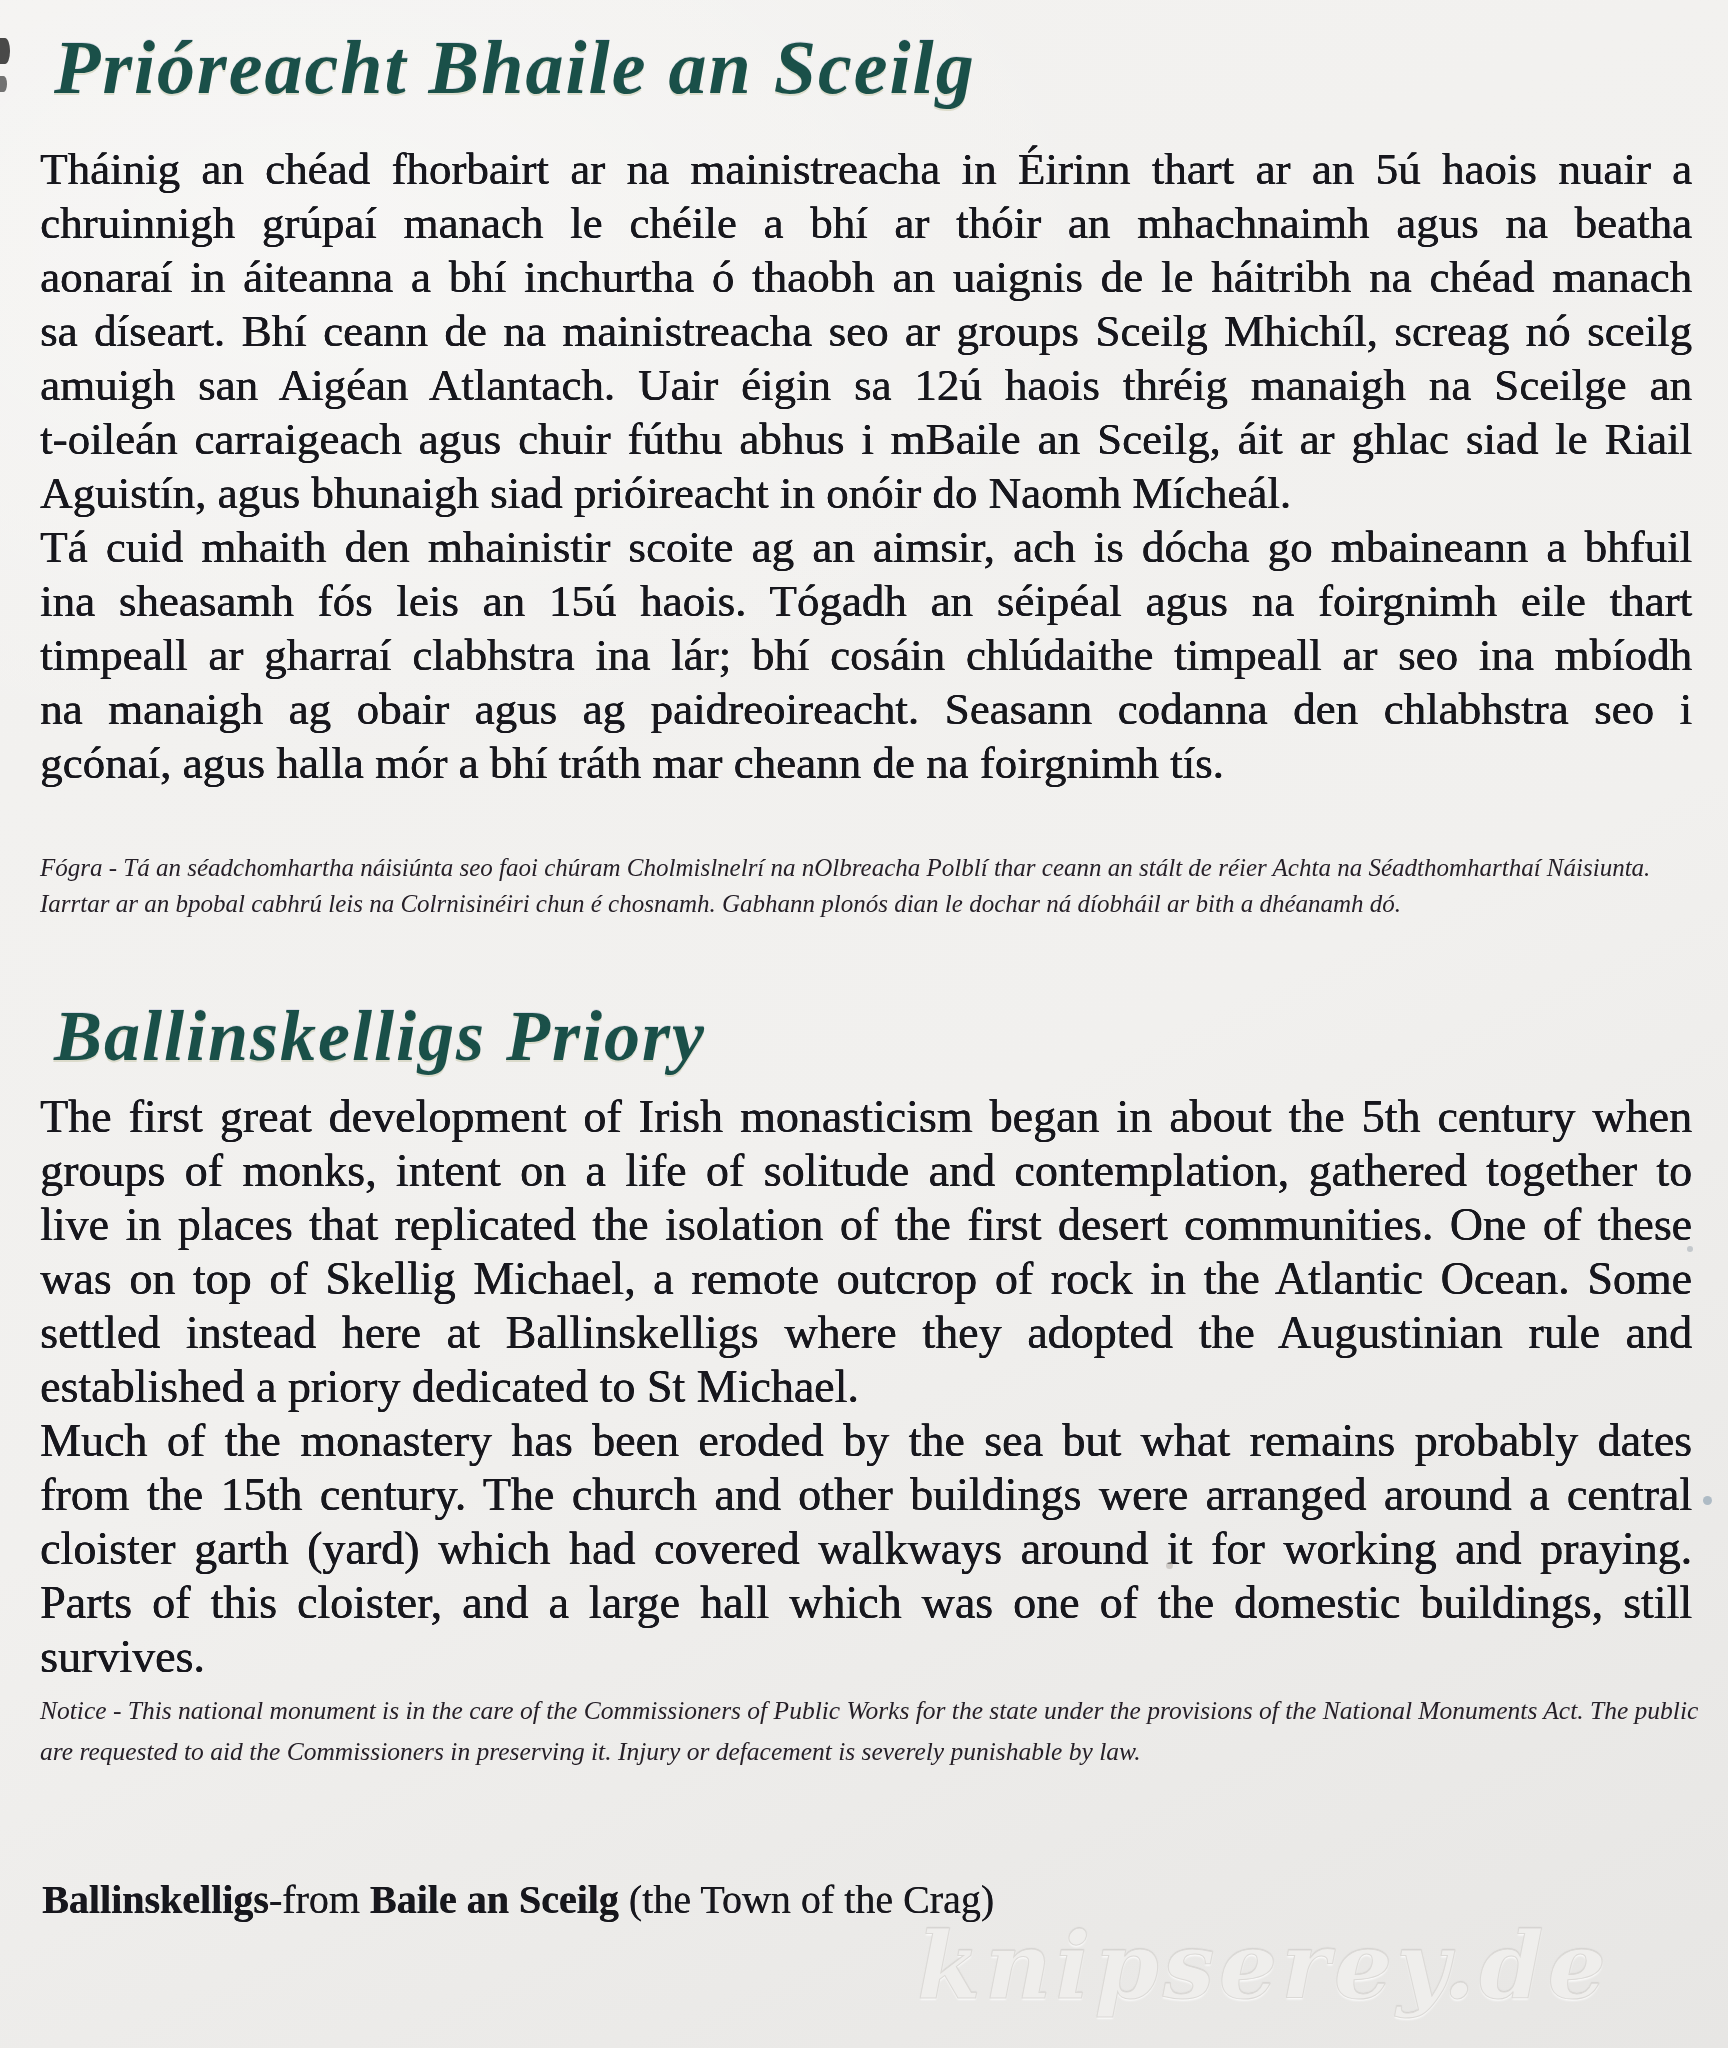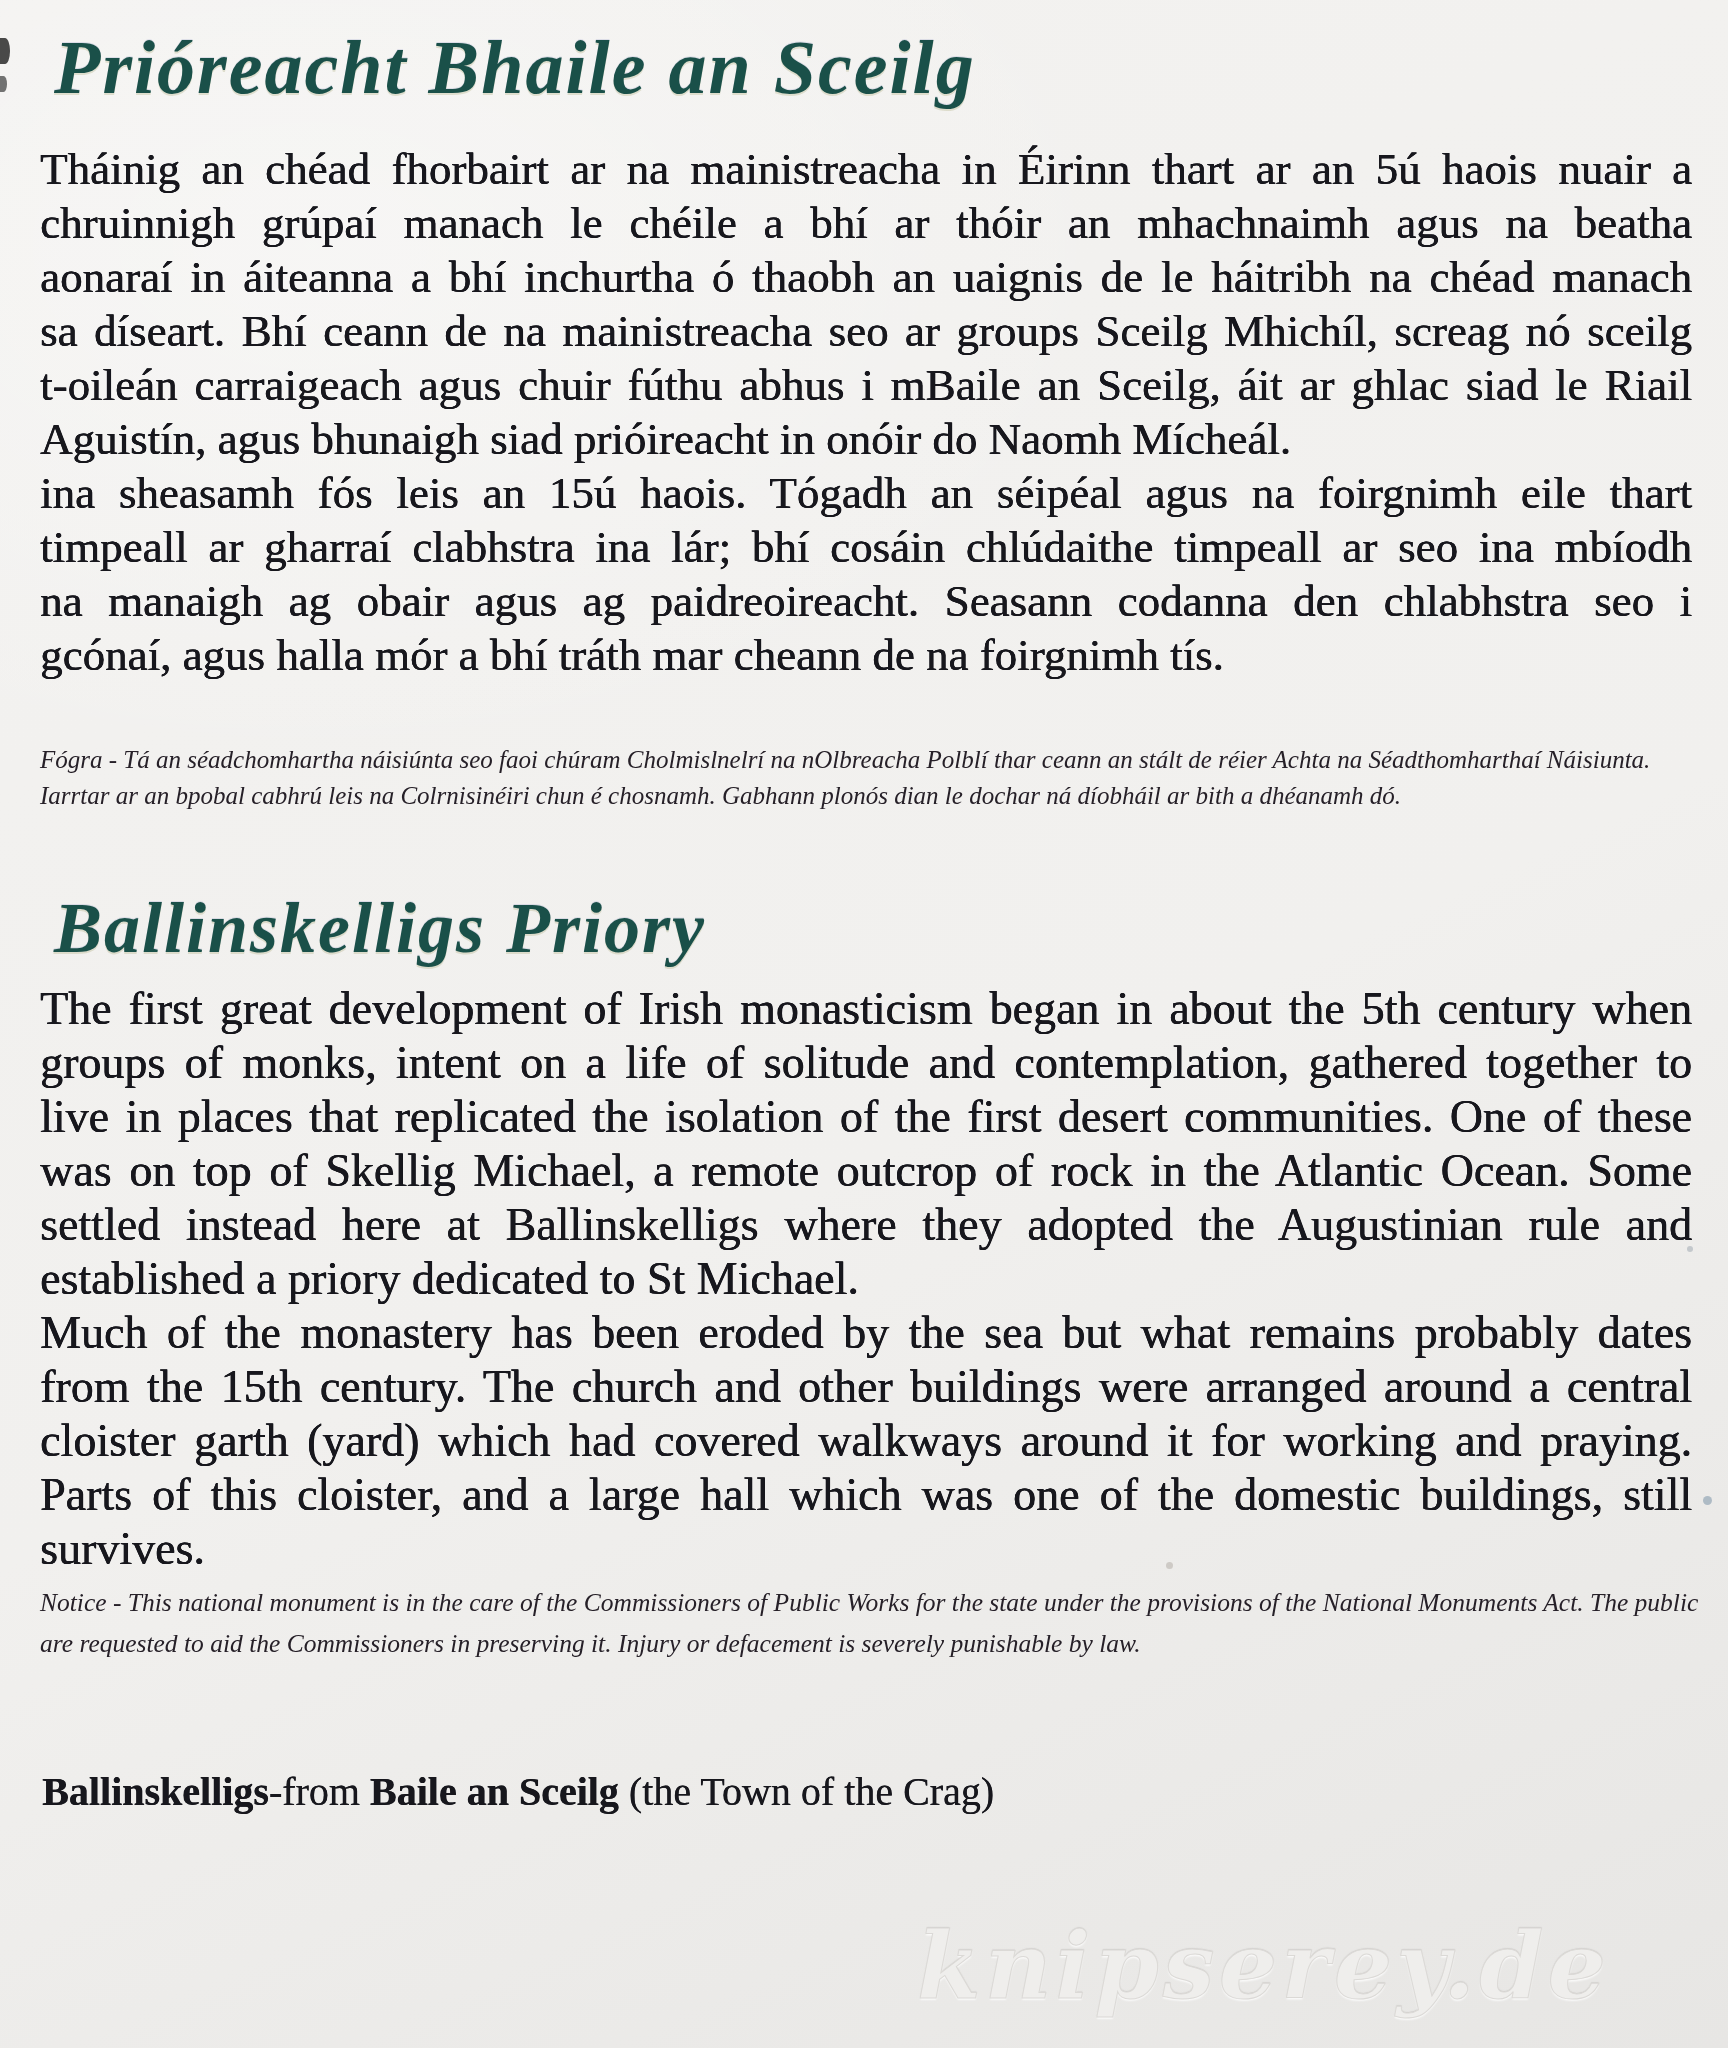--- a/index.html
+++ b/index.html
@@ -63,25 +63,27 @@
 
 <div class="sign">
 
   <h1 class="title title-irish">Prióreacht Bhaile an Sceilg</h1>
 
   <div class="para para-irish-1">
       <div class="tline">Tháinig an chéad fhorbairt ar na mainistreacha in Éirinn thart ar an 5ú haois nuair a</div>
       <div class="tline">chruinnigh grúpaí manach le chéile a bhí ar thóir an mhachnaimh agus na beatha</div>
       <div class="tline">aonaraí in áiteanna a bhí inchurtha ó thaobh an uaignis de le háitribh na chéad manach</div>
       <div class="tline">sa díseart. Bhí ceann de na mainistreacha seo ar groups Sceilg Mhichíl, screag nó sceilg</div>
+      <div class="tline">amuigh san Aigéan Atlantach. Uair éigin sa 12ú haois thréig manaigh na Sceilge an</div>
       <div class="tline">t-oileán carraigeach agus chuir fúthu abhus i mBaile an Sceilg, áit ar ghlac siad le Riail</div>
       <div class="tline last">Aguistín, agus bhunaigh siad prióireacht in onóir do Naomh Mícheál.</div>
     </div>
 
   <div class="para para-irish-2">
+      <div class="tline">Tá cuid mhaith den mhainistir scoite ag an aimsir, ach is dócha go mbaineann a bhfuil</div>
       <div class="tline">ina sheasamh fós leis an 15ú haois. Tógadh an séipéal agus na foirgnimh eile thart</div>
       <div class="tline">timpeall ar gharraí clabhstra ina lár; bhí cosáin chlúdaithe timpeall ar seo ina mbíodh</div>
       <div class="tline">na manaigh ag obair agus ag paidreoireacht. Seasann codanna den chlabhstra seo i</div>
       <div class="tline last">gcónaí, agus halla mór a bhí tráth mar cheann de na foirgnimh tís.</div>
     </div>
 
   <div class="notice notice-irish">
       <div class="tline">Fógra - Tá an séadchomhartha náisiúnta seo faoi chúram Cholmislnelrí na nOlbreacha Polblí thar ceann an stált de réier Achta na Séadthomharthaí Náisiunta.</div>
       <div class="tline last">Iarrtar ar an bpobal cabhrú leis na Colrnisinéiri chun é chosnamh. Gabhann plonós dian le dochar ná díobháil  ar bith a dhéanamh dó.</div>
     </div>

